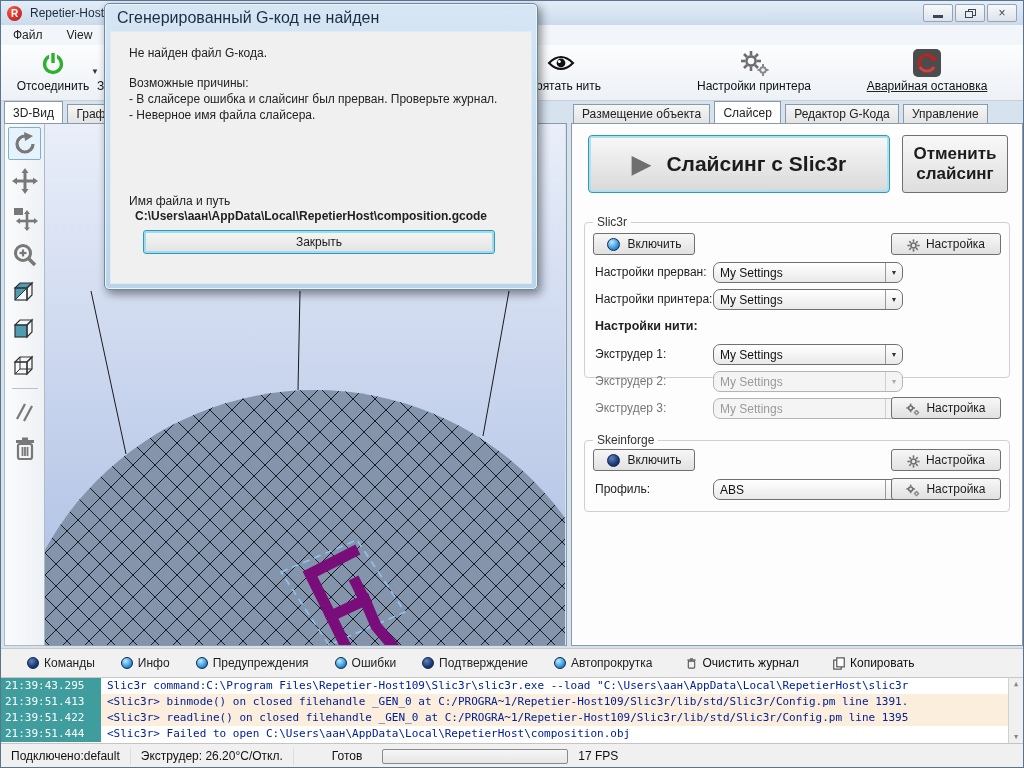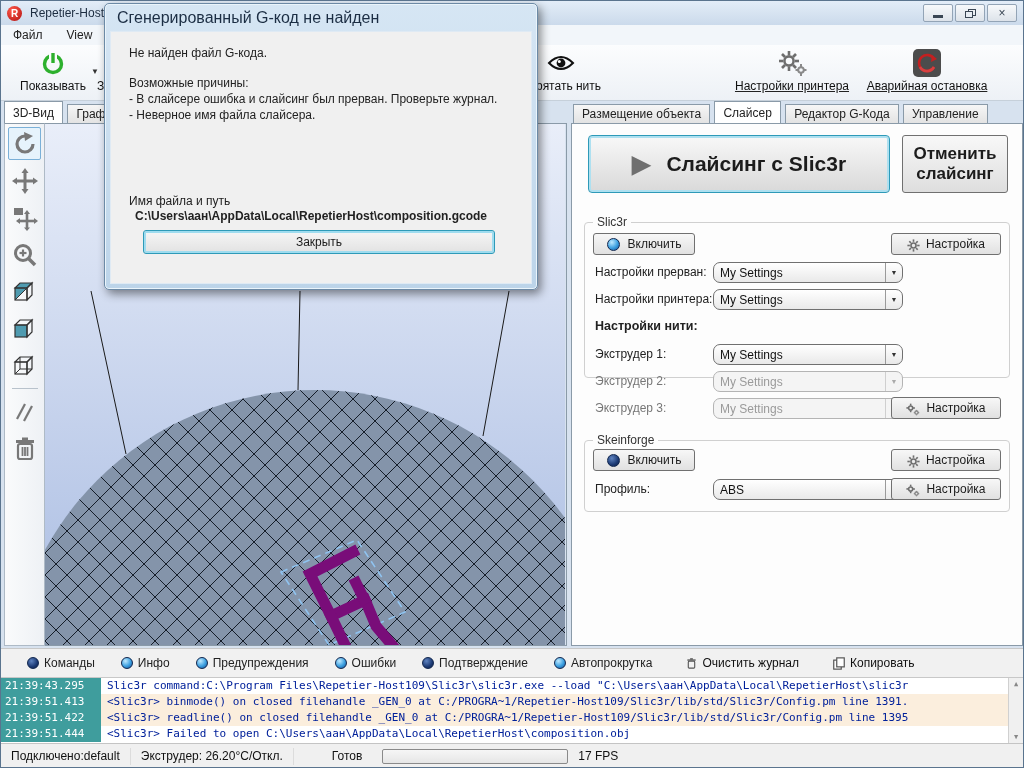--- a/index.html
+++ b/index.html
@@ -142,37 +142,37 @@
   <div class="toolbar">
     <div class="tool-item" style="left:4px; width:96px;">
       <div class="ticon">
         <svg width="26" height="26" viewBox="0 0 26 26">
           <circle cx="13" cy="14" r="8.5" fill="none" stroke="#2db02d" stroke-width="3.4"></circle>
           <rect x="9" y="2" width="8" height="8" fill="#fbfcfd"></rect>
           <line x1="13" y1="3" x2="13" y2="13" stroke="#2db02d" stroke-width="3.4"></line>
         </svg>
       </div>
       <span class="drop-caret" style="right:2px; top:20px;">▼</span>
-      <div class="tlabel">Показывать</div>
+      <div class="tlabel">Отсоединить</div>
     </div>
     <div class="tool-item" style="left:92px; width:100px; text-align:left;">
       <div class="ticon"></div>
       <div class="tlabel" style="padding-left:4px;">Загрузить</div>
     </div>
     <div class="tool-item" style="left:514px; width:92px;">
       <div class="ticon">
         <svg width="28" height="20" viewBox="0 0 28 20">
           <path d="M2 10 Q14 -2 26 10 Q14 22 2 10 Z" fill="none" stroke="#111" stroke-width="2"></path>
           <circle cx="14" cy="10" r="4.4" fill="#111"></circle>
           <circle cx="12.3" cy="8.4" r="1.5" fill="#fff"></circle>
         </svg>
       </div>
       <div class="tlabel">Спрятать нить</div>
     </div>
-    <div class="tool-item" style="left:726px; width:130px;text-decoration:underline;">
+    <div class="tool-item" style="left:688px; width:130px;">
       <div class="ticon">
         <svg width="30" height="26" viewBox="0 0 30 26">
           <g stroke="#6e6e6e" stroke-width="2.6">
             <line x1="12" y1="1" x2="12" y2="5"></line>
               <line x1="12" y1="17" x2="12" y2="21"></line>
             <line x1="2" y1="11" x2="6" y2="11"></line>
               <line x1="18" y1="11" x2="22" y2="11"></line>
             <line x1="5" y1="4" x2="8" y2="7"></line>
               <line x1="16" y1="15" x2="19" y2="18"></line>
             <line x1="19" y1="4" x2="16" y2="7"></line>

